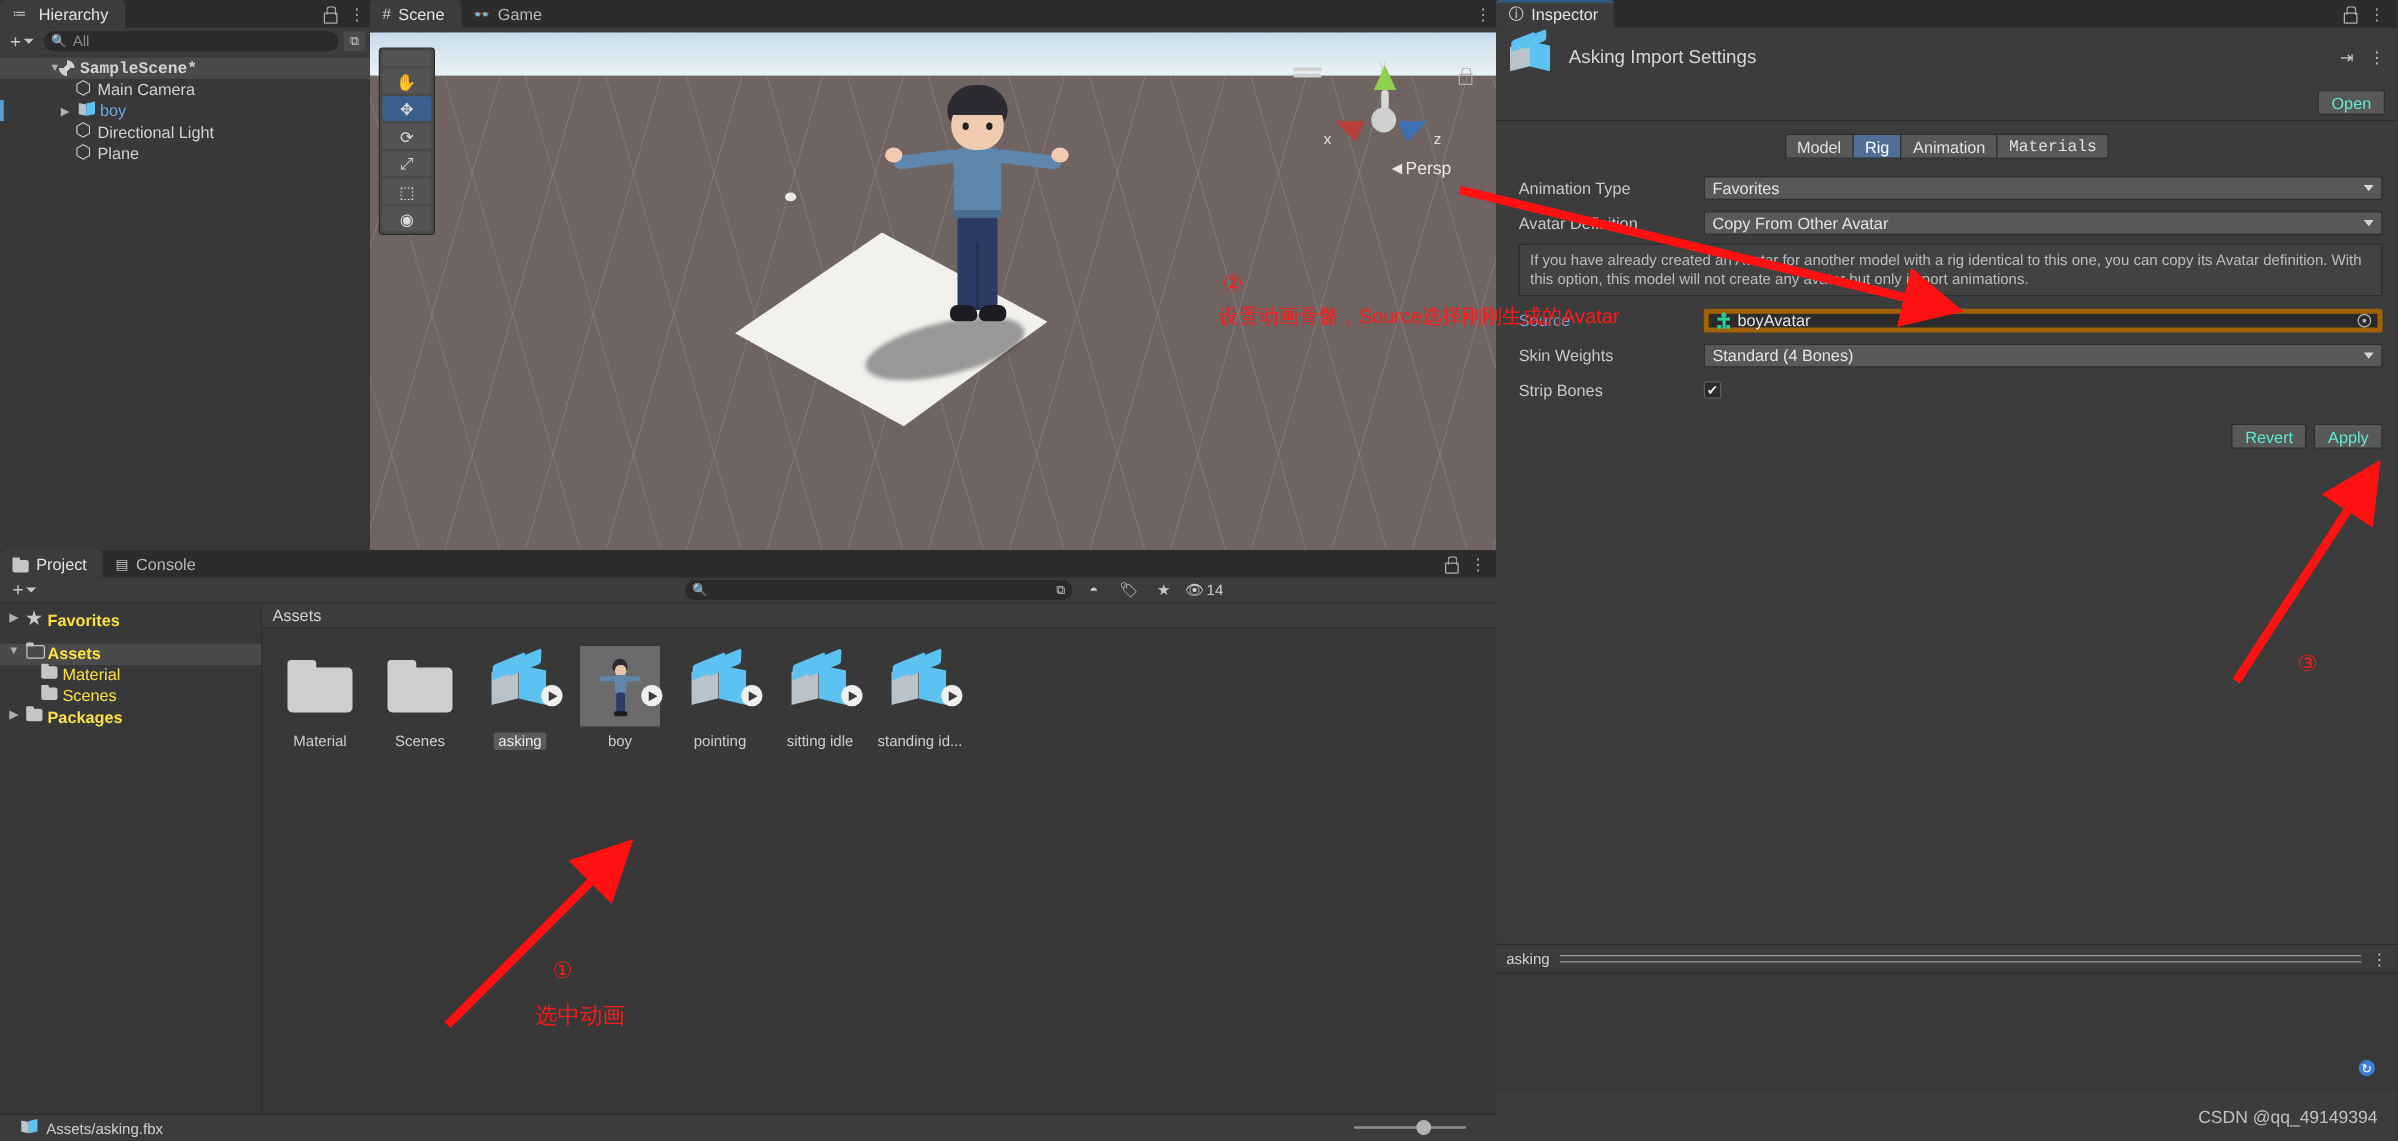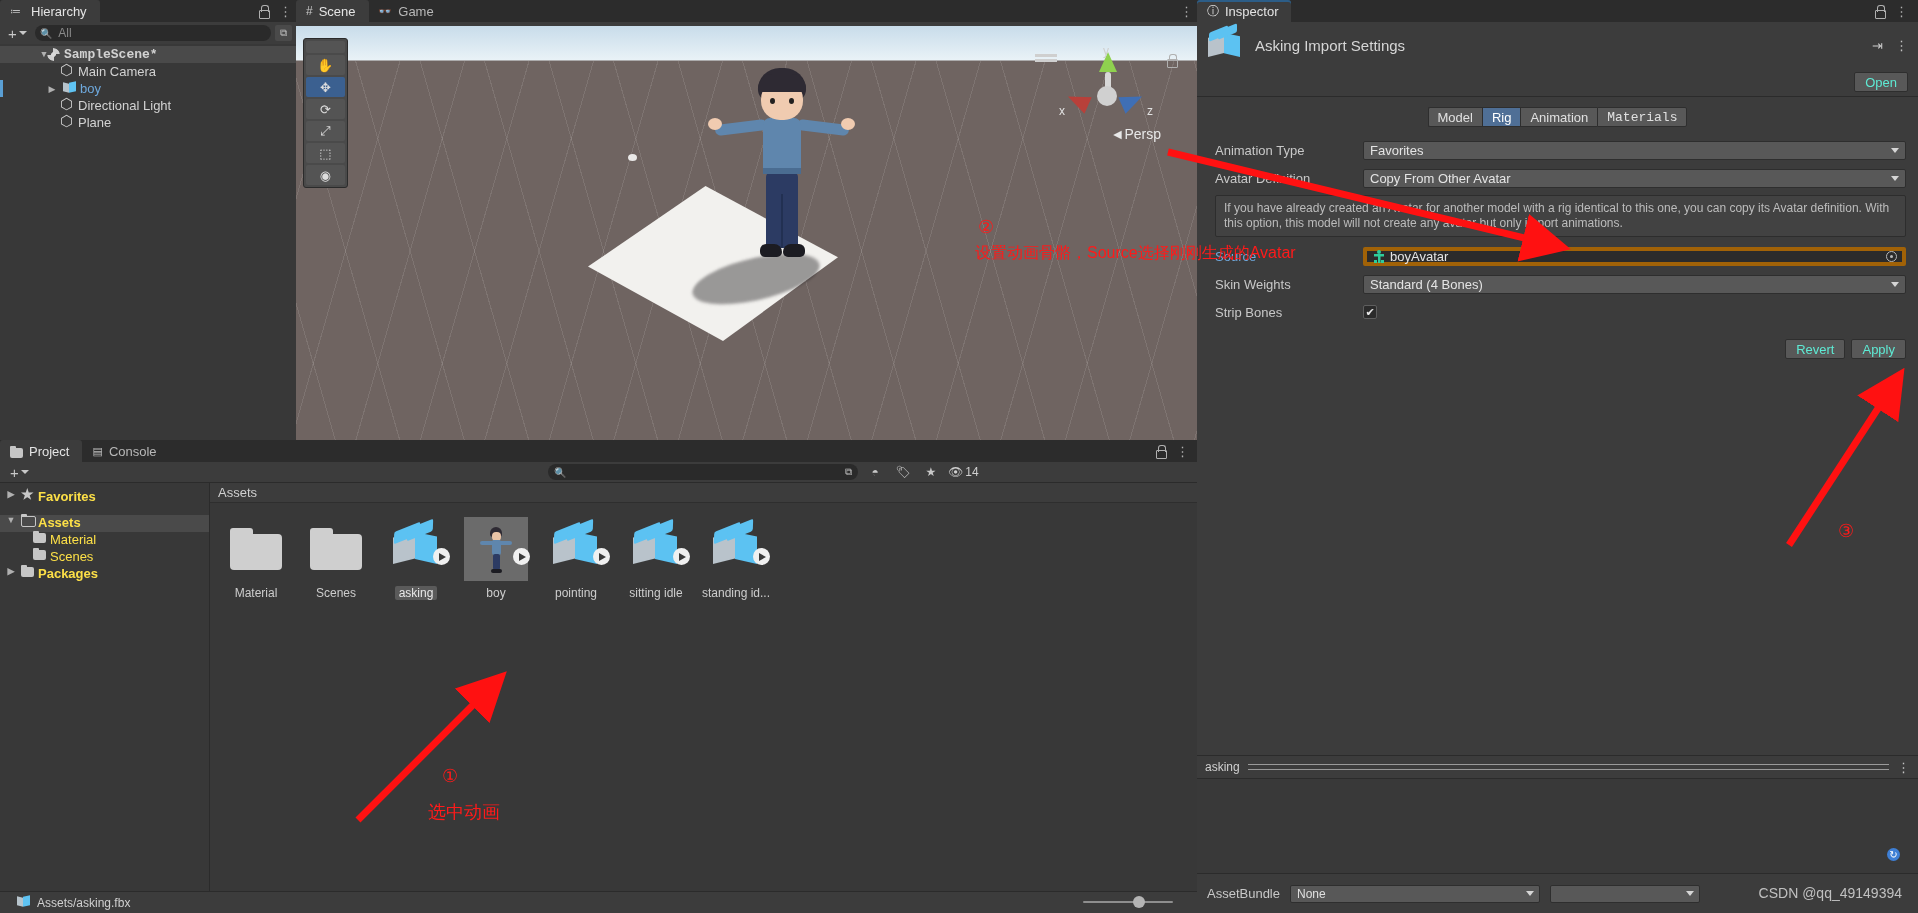--- a/index.html
+++ b/index.html
@@ -791,31 +791,20 @@
 
     <div class="insp-preview-bar">
       <span class="pv-name">asking</span>
       <span class="pv-lines"></span>
       <span class="kebab"></span>
     </div>
     <div class="insp-preview-body"></div>
 
     <div class="blue-dot">↻</div>
 
-    <div class="insp-bottom">
-      <span class="ab-label">AssetBundle</span>
-      <div class="ab-field">
-        <span>None</span>
-        <span class="dd-caret"></span>
-      </div>
-      <div class="ab-field" style="width:150px;">
-        <span></span>
-        <span class="dd-caret"></span>
-      </div>
-    </div>
     <div class="watermark">CSDN @qq_49149394</div>
   </div>
 
   <svg class="overlay" viewBox="0 0 1918 913">
     <defs>
       <marker id="ah" markerWidth="7" markerHeight="7" refX="3.2" refY="3.5" orient="auto">
         <polygon points="0 0, 7 3.5, 0 7" fill="#ff1111"></polygon>
       </marker>
     </defs>
 

